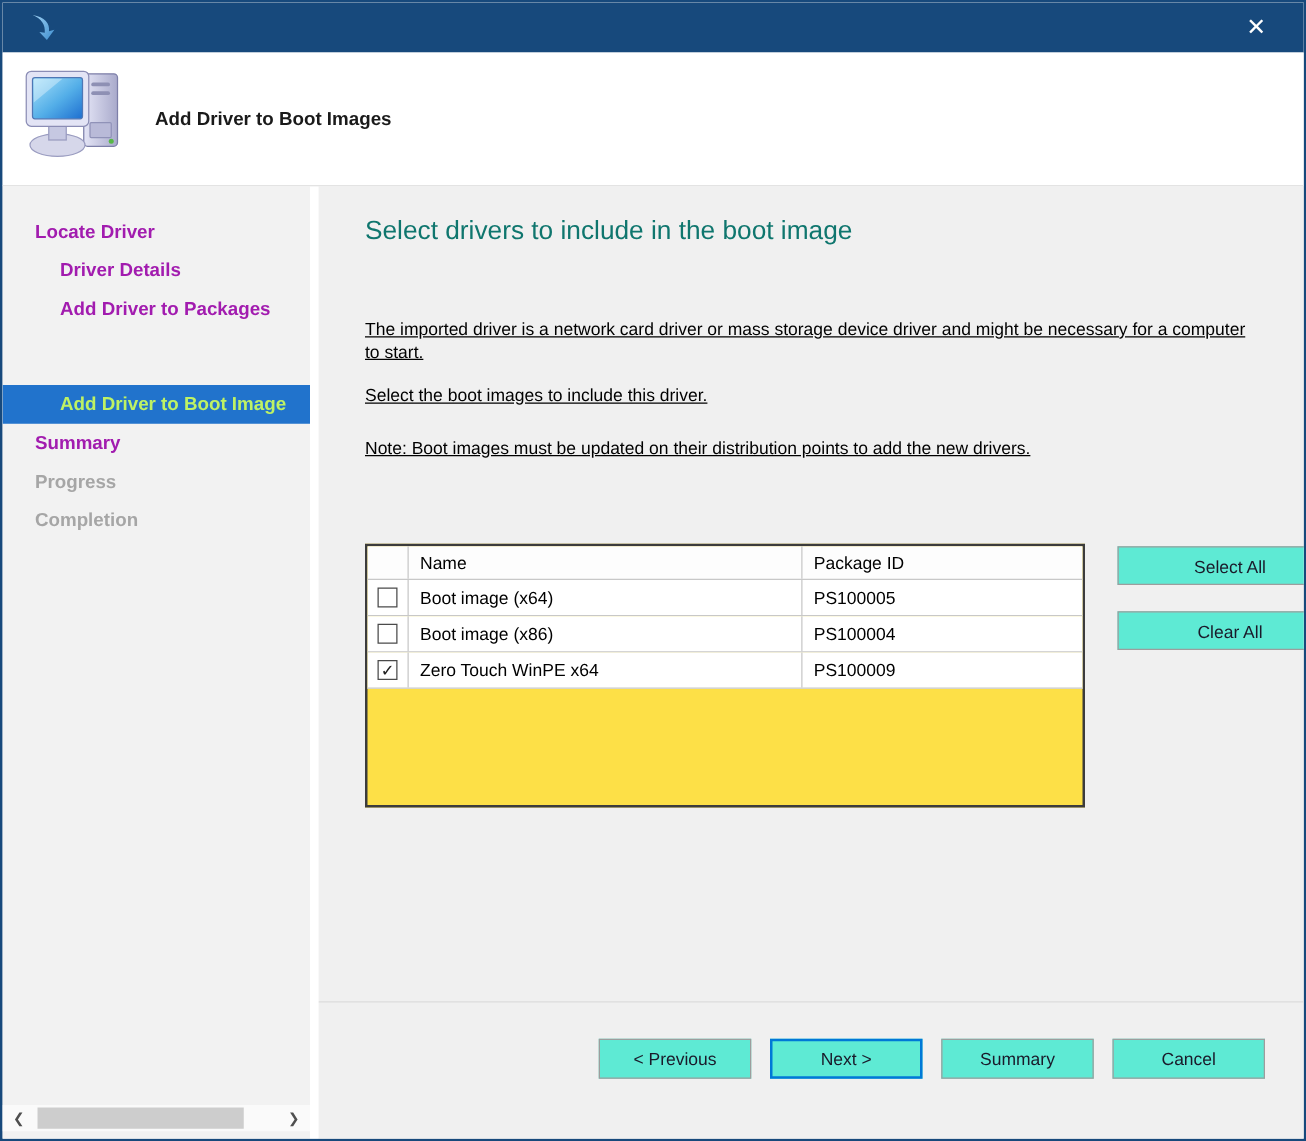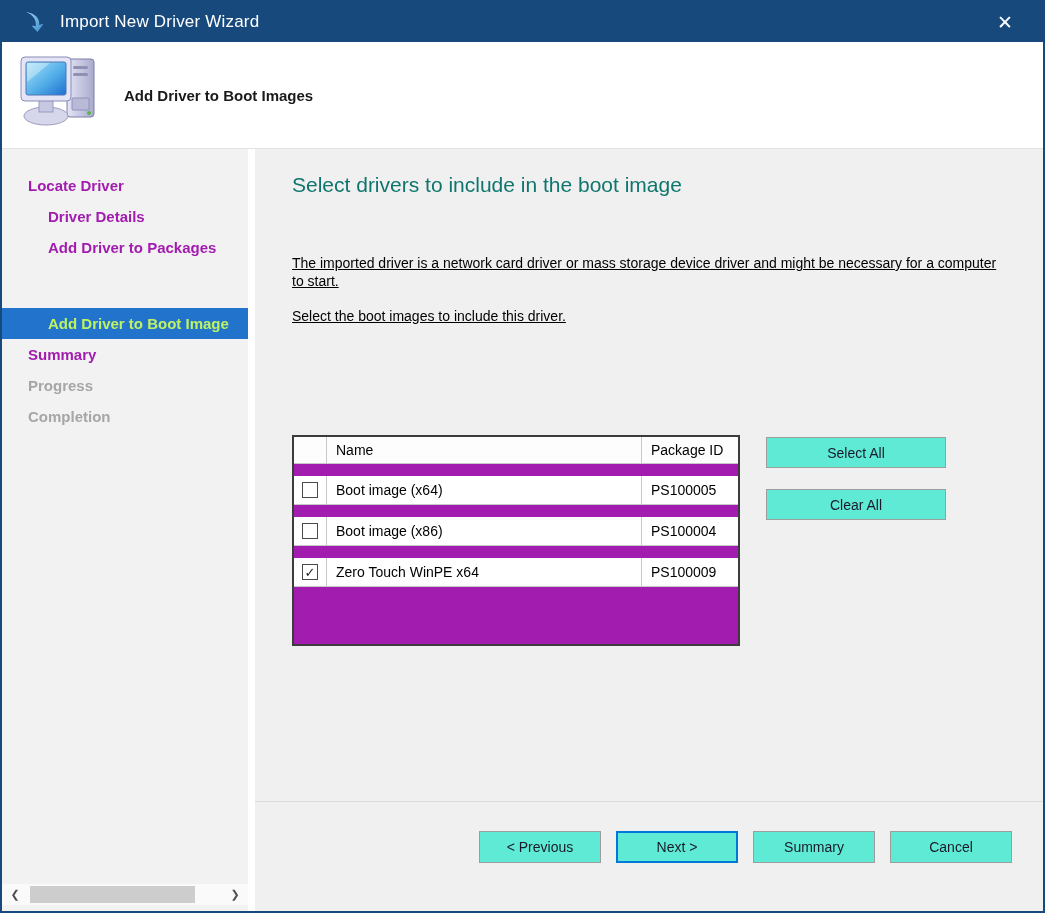--- a/index.html
+++ b/index.html
@@ -60,22 +60,22 @@
     font-size:21px; color:#0f766e; font-weight:400;
   }
   .para { position:absolute; left:37px; width:715px; font-size:14px; color:#000; line-height:18px;text-decoration:underline; }
   .p1 { top:105px; }
   .p2 { top:158px; }
   .p3 { top:200px; }
 
   
   .table-section { position:absolute; left:37px; top:286px; display:flex; align-items:flex-start; }
   .boot-table {
-    width:448px; height:211px; border:2px solid #3C3C3C; background:#a21caf;
-    display:flex; flex-direction:column;gap:12px;
+    width:576px; height:211px; border:2px solid #3C3C3C; background:#fde047;
+    display:flex; flex-direction:column;
   }
   .t-row { display:flex; background:#fff; border-bottom:1px solid #C8C8C8; }
   .t-head { height:27px; background:#FDFDFD; }
   .t-data { height:29px; cursor:default; }
   .c-check { width:33px; display:flex; align-items:center; justify-content:center; border-right:1px solid #C8C8C8; }
   .c-name  { width:315px; padding-left:9px; display:flex; align-items:center; font-size:14px; color:#000; border-right:1px solid #C8C8C8; }
   .c-pkg   { flex:1; padding-left:9px; display:flex; align-items:center; font-size:14px; color:#000; }
   .t-head .c-name, .t-head .c-pkg { color:#000; }
   .checkbox {
     width:16px; height:16px; background:#fff; border:1px solid #4A4A4A;
@@ -111,21 +111,20 @@
   <div class="titlebar">
     <svg class="titlebar-icon" viewBox="0 0 24 24">
       <defs>
         <linearGradient id="arrG" x1="0" y1="0" x2="1" y2="1">
           <stop offset="0" stop-color="#9FD0F2"></stop>
             <stop offset="1" stop-color="#3E8FD0"></stop>
         </linearGradient>
       </defs>
       <path d="M2 2 C12 3.5 16 9 15.2 15 L19.5 13.8 L13.5 22 L7.5 15.5 L11.8 16.2 C12.4 10 9.5 5 2 2 Z" fill="url(#arrG)"></path>
     </svg>
-    <span class="titlebar-text">Import New Driver Wizard</span>
     <div class="close-btn">
       <span>✕</span>
     </div>
   </div>
 
   <div class="header">
     <svg class="header-icon" viewBox="0 0 80 86">
       <defs>
         <linearGradient id="scrG" x1="0" y1="0" x2="1" y2="1">
           <stop offset="0" stop-color="#A8E2FA"></stop>
@@ -175,20 +174,21 @@
       </div>
     </div>
 
     <div class="gutter"></div>
 
     <div class="main">
       <div class="main-heading">Select drivers to include in the boot image</div>
 
       <div class="para p1">The imported driver is a network card driver or mass storage device driver and might be necessary for a computer to start.</div>
       <div class="para p2">Select the boot images to include this driver.</div>
+      <div class="para p3">Note: Boot images must be updated on their distribution points to add the new drivers.</div>
 
       <div class="table-section">
         <div class="boot-table">
           <div class="t-row t-head">
             <div class="c-check"></div>
             <div class="c-name">Name</div>
             <div class="c-pkg">Package ID</div>
           </div>
           <div class="t-row t-data">
             <div class="c-check">

